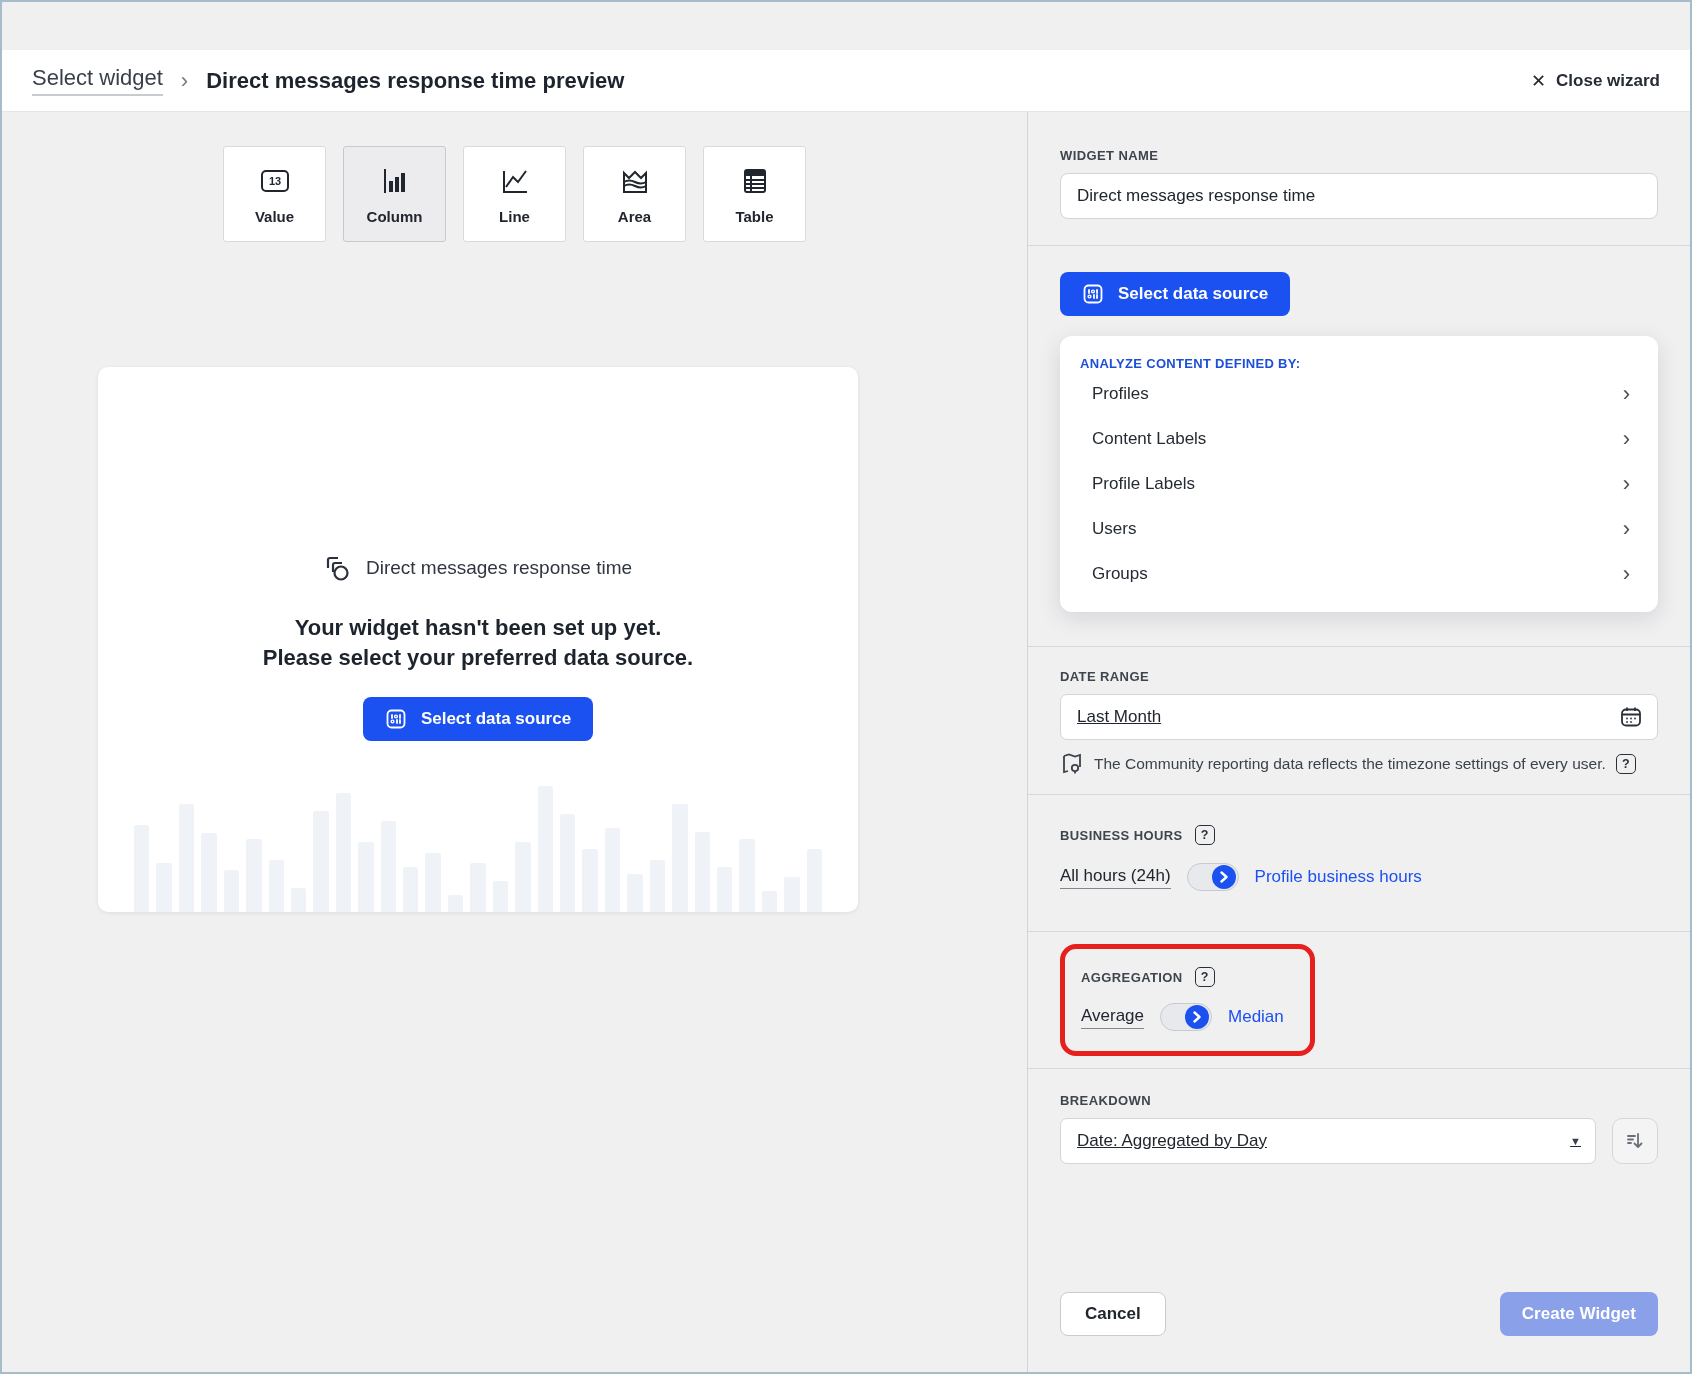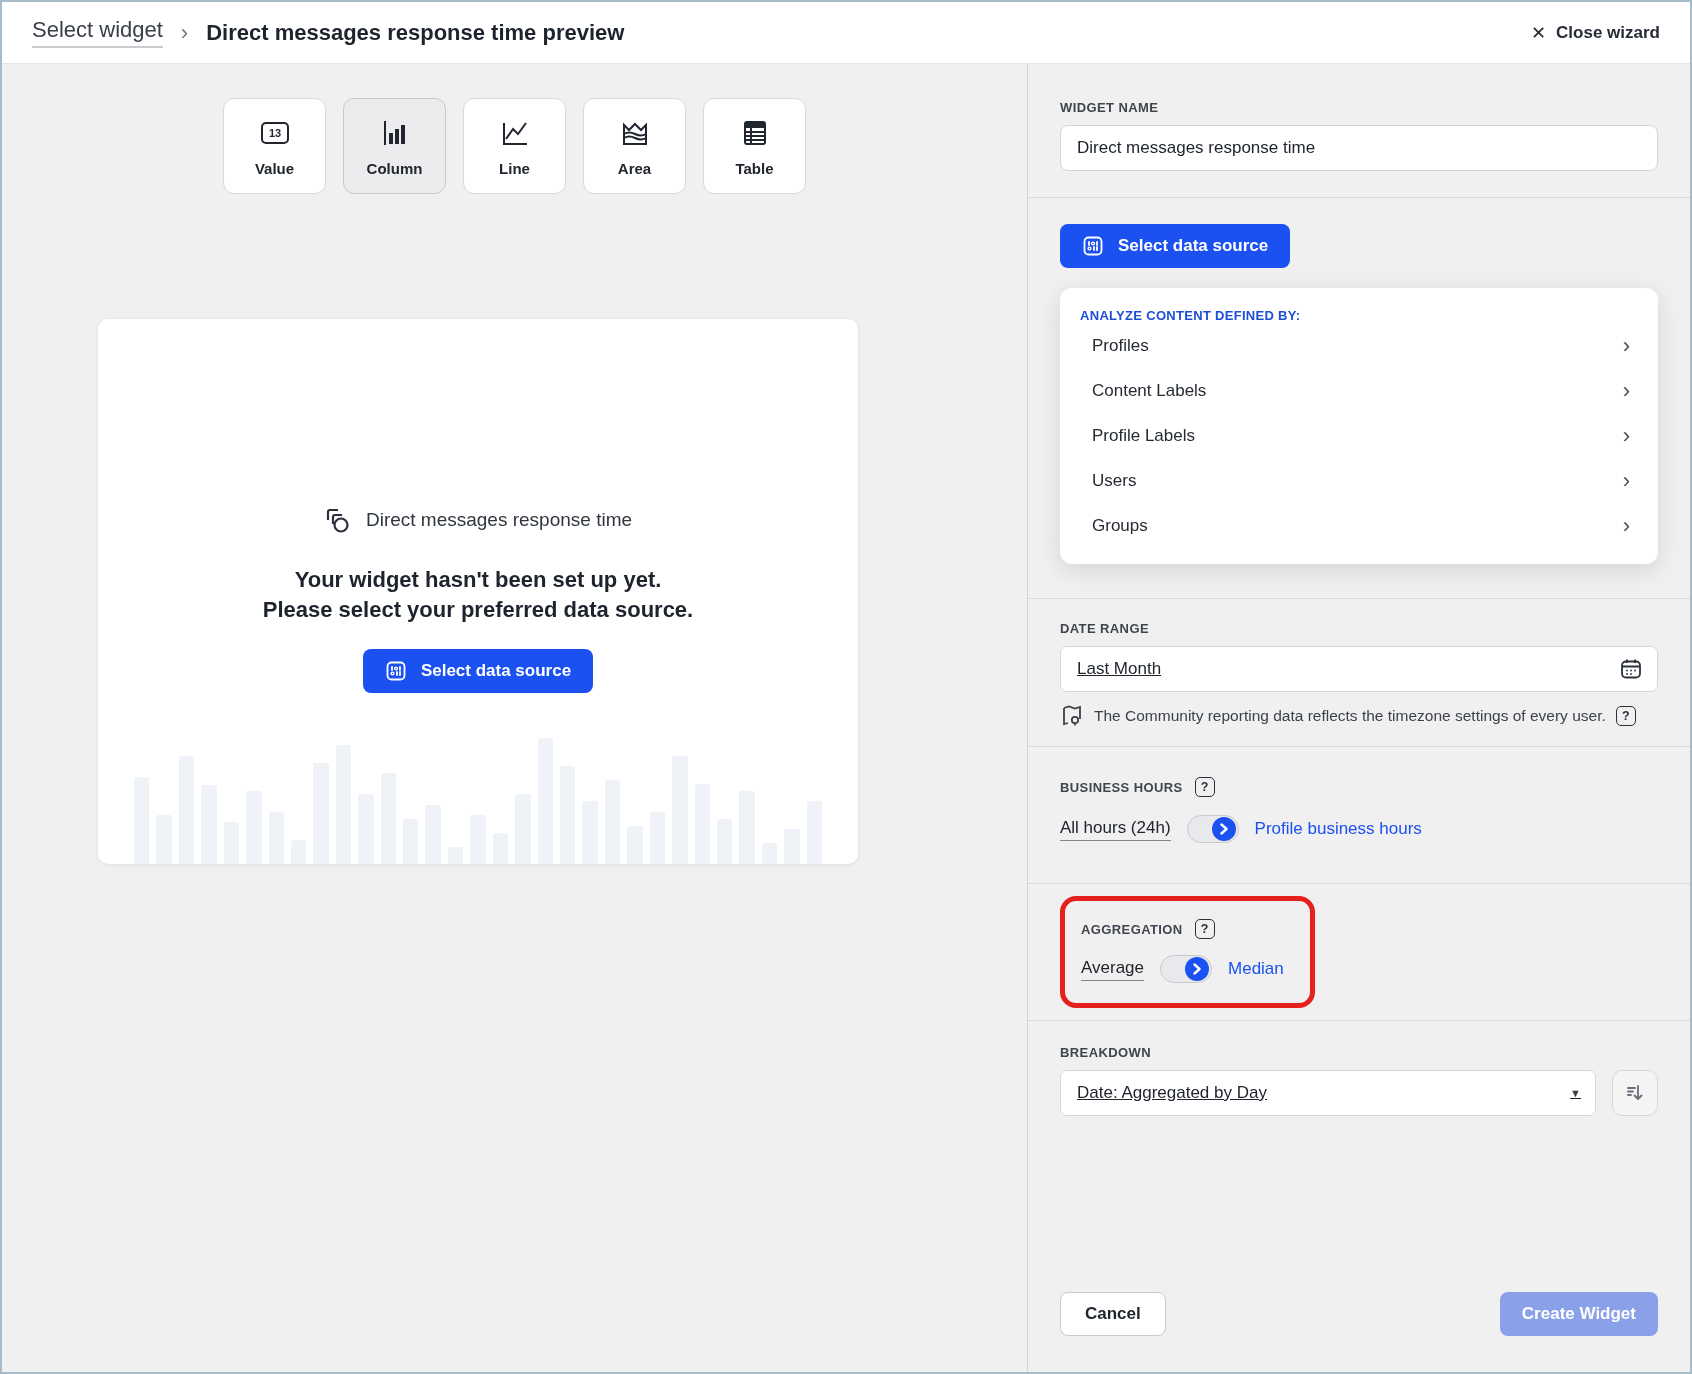--- a/index.html
+++ b/index.html
@@ -8,34 +8,34 @@
     --disabled:#8aa0e9;
     --text:#21262e;
     --label:#3f444d;
     --border:#d8d9dc;
     --bg:#f0f0f1;
   }
   *{box-sizing:border-box;margin:0;padding:0;}
   body{font-family:"Liberation Sans",sans-serif;color:var(--text);background:#fff;}
   .frame{width:1692px;height:1374px;border:2px solid #a6bcc8;background:var(--bg);display:flex;flex-direction:column;overflow:hidden;}
   
-  .topbar{height:62px;background:#fff;border-bottom:1px solid #e4e5e7;display:flex;align-items:center;justify-content:space-between;padding:0 30px;flex:0 0 auto;}
+  .topbar{height:62px;background:#fff;border-bottom:1px solid #e4e5e7;display:flex;align-items:center;justify-content:space-between;padding:0 30px;flex:0 0 auto;margin-top:48px;}
   .crumbs{display:flex;align-items:center;gap:18px;}
   .crumb-link{font-size:22px;color:#3a404a;border-bottom:2px solid #c8cbcf;padding-bottom:3px;cursor:pointer;}
   .crumb-sep{font-size:22px;color:#757b84;}
   .crumb-current{font-size:22px;font-weight:700;color:#1e242d;}
   .close-btn{display:flex;align-items:center;gap:10px;font-size:17px;font-weight:700;color:#262c35;cursor:pointer;}
   .close-x{font-size:18px;font-weight:400;}
   
   .content{flex:1;display:flex;min-height:0;}
   .main{width:1025px;flex:0 0 auto;display:flex;flex-direction:column;}
   .side{flex:1;border-left:1px solid #d3d4d7;display:flex;flex-direction:column;min-height:0;}
   
   .type-row{display:flex;justify-content:center;gap:17px;margin-top:34px;}
-  .type-btn{width:103px;height:96px;background:#fff;border:1px solid #d9dadd;border-radius:11px;display:flex;flex-direction:column;align-items:center;justify-content:center;gap:10px;cursor:pointer;}
+  .type-btn{width:103px;height:96px;background:#fff;border:1px solid #d9dadd;border-radius:3px;display:flex;flex-direction:column;align-items:center;justify-content:center;gap:10px;cursor:pointer;}
   .type-btn.selected{background:#ececee;border-color:#c8c9cc;}
   .type-btn .t-icon{height:34px;display:flex;align-items:center;}
   .type-btn .t-label{font-size:15px;font-weight:700;color:#21262e;}
   
   .preview-card{position:relative;width:760px;height:545px;margin:125px 0 0 96px;background:#fff;border-radius:10px;box-shadow:0 1px 4px rgba(20,25,35,.08);overflow:hidden;}
   .ph-bars{position:absolute;left:36px;right:36px;bottom:0;height:175px;display:flex;align-items:flex-end;gap:7px;}
   .ph-bar{flex:1;background:#eff2f7;border-radius:2px 2px 0 0;}
   .preview-inner{position:absolute;inset:0;display:flex;flex-direction:column;align-items:center;padding-top:186px;}
   .preview-title-row{display:flex;align-items:center;gap:12px;}
   .preview-title{font-size:19px;font-weight:500;color:#30363f;}

